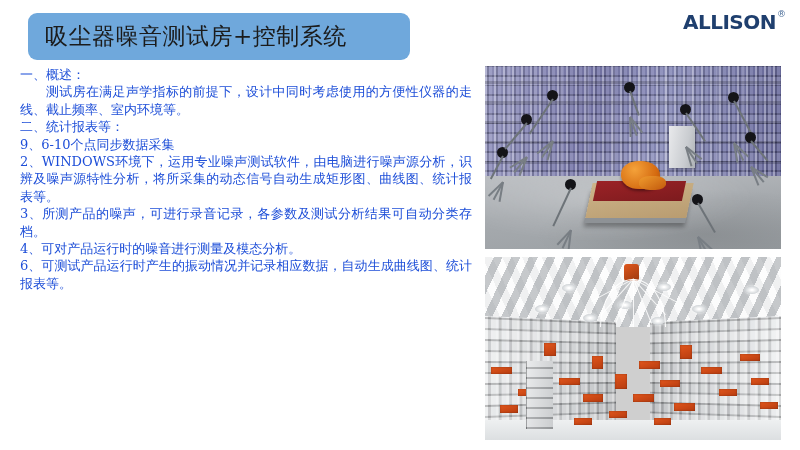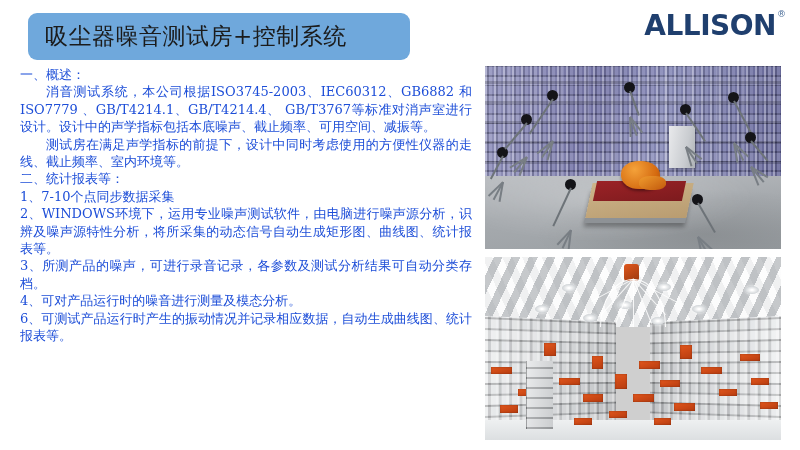--- a/index.html
+++ b/index.html
@@ -43,21 +43,21 @@
 
   .logo {
     position: absolute;
     right: 14px;
     top: 12px;
     display: flex;
     align-items: flex-start;
   }
   .logo-en {
     font-family: "DejaVu Sans", "Liberation Sans", sans-serif;
-    font-size: 28px;
+    font-size: 20px;
     font-weight: bold;
     letter-spacing: -0.5px;
     color: #1f3f6e;
     line-height: 1;
   }
   .logo-cn {
     font-family: "DejaVu Sans", "Liberation Sans", sans-serif;
     font-size: 23px;
     font-weight: bold;
     color: #1f3f6e;
@@ -254,24 +254,23 @@
     <span class="title-text">吸尘器噪音测试房+控制系统</span>
   </div>
 
   <div class="logo">
     <span class="logo-en">ALLISON</span>
     <span class="logo-r">®</span>
   </div>
 
   <div class="body-text">
     <div class="para">一、概述：</div>
-    <div class="para indent">消音测试系统，本公司根据ISO3745-2003、IEC60312、GB6882 和ISO7779 、GB/T4214.1、GB/T4214.4、 GB/T3767等标准对消声室进行设计。设计中的声学指标包括本底噪声、截止频率、可用空间、减振等。</div>
     <div class="para indent">测试房在满足声学指标的前提下，设计中同时考虑使用的方便性仪器的走线、截止频率、室内环境等。</div>
     <div class="para">二、统计报表等：</div>
-    <div class="para">1、7-10个点同步数据采集</div>
+    <div class="para">9、6-10个点同步数据采集</div>
     <div class="para">2、WINDOWS环境下，运用专业噪声测试软件，由电脑进行噪声源分析，识辨及噪声源特性分析，将所采集的动态信号自动生成矩形图、曲线图、统计报表等。</div>
     <div class="para">3、所测产品的噪声，可进行录音记录，各参数及测试分析结果可自动分类存档。</div>
     <div class="para">4、可对产品运行时的噪音进行测量及模态分析。</div>
     <div class="para">6、可测试产品运行时产生的振动情况并记录相应数据，自动生成曲线图、统计报表等。</div>
   </div>
 
   <div class="photo" id="photo-top">
     <div class="ph-canvas">
       <div class="p1-wall"></div>
       <div class="p1-floor"></div>

